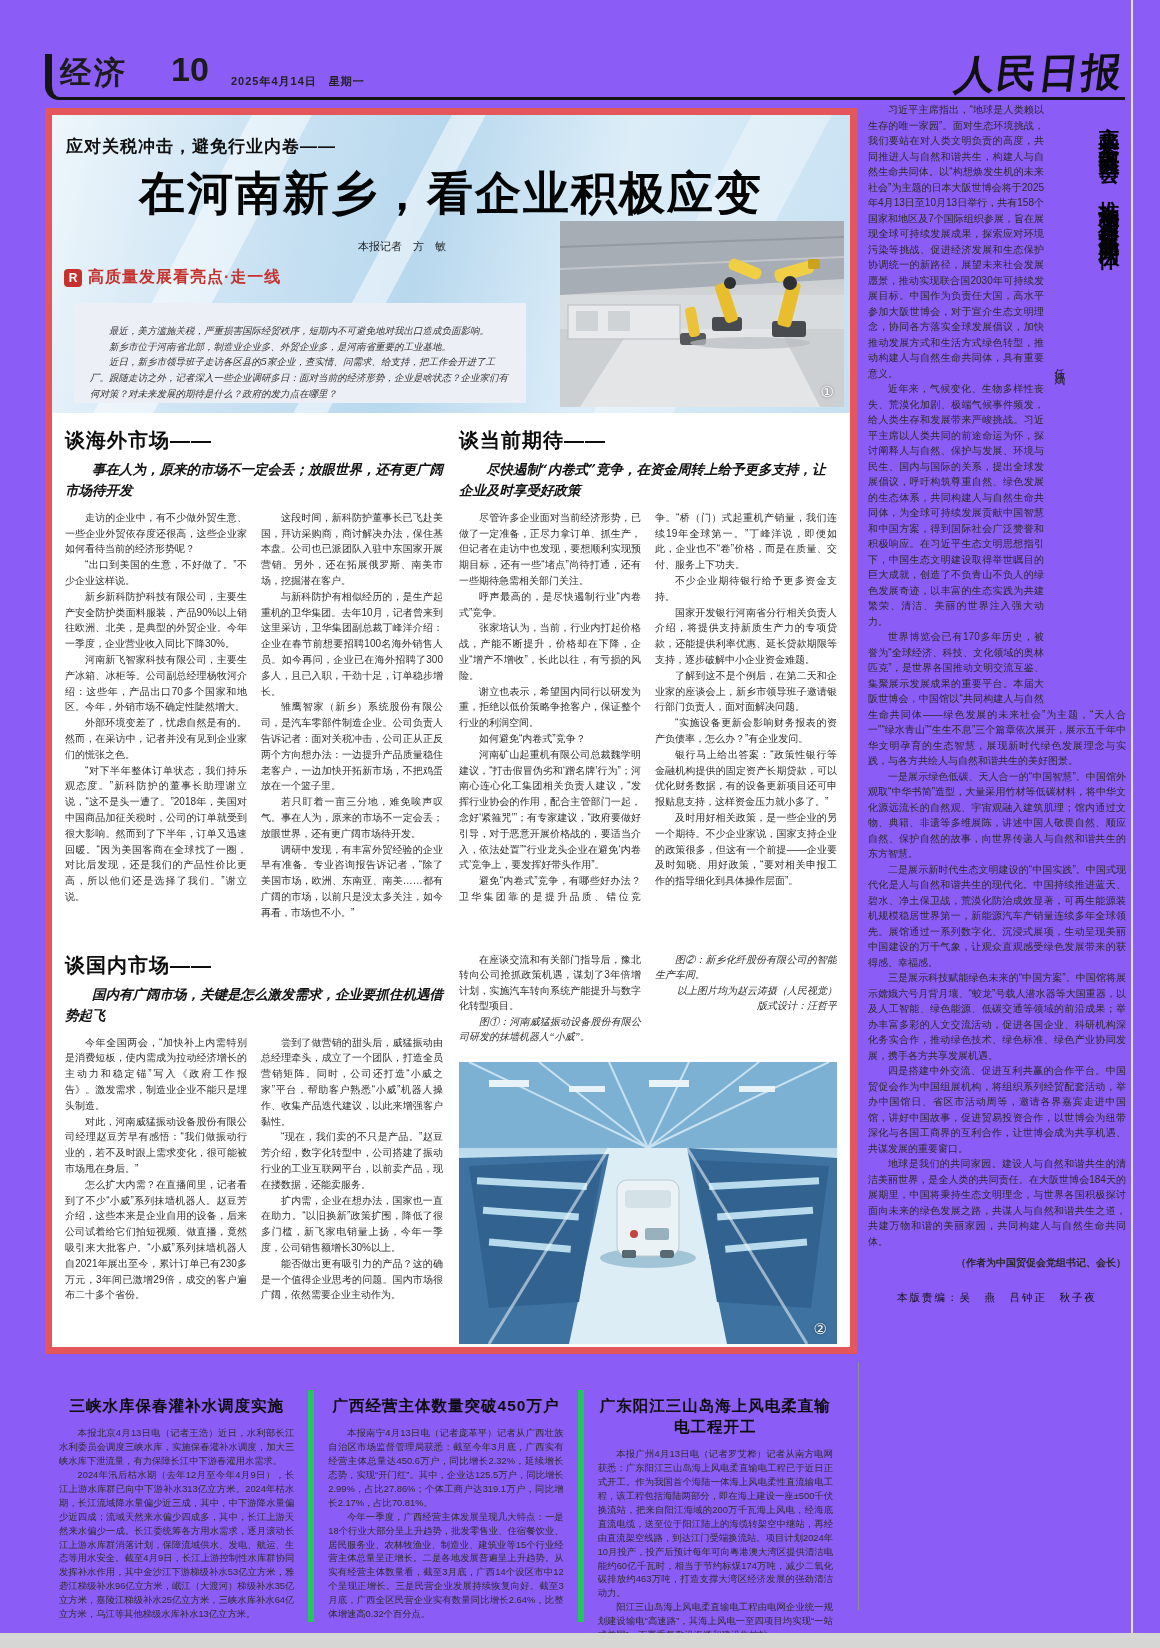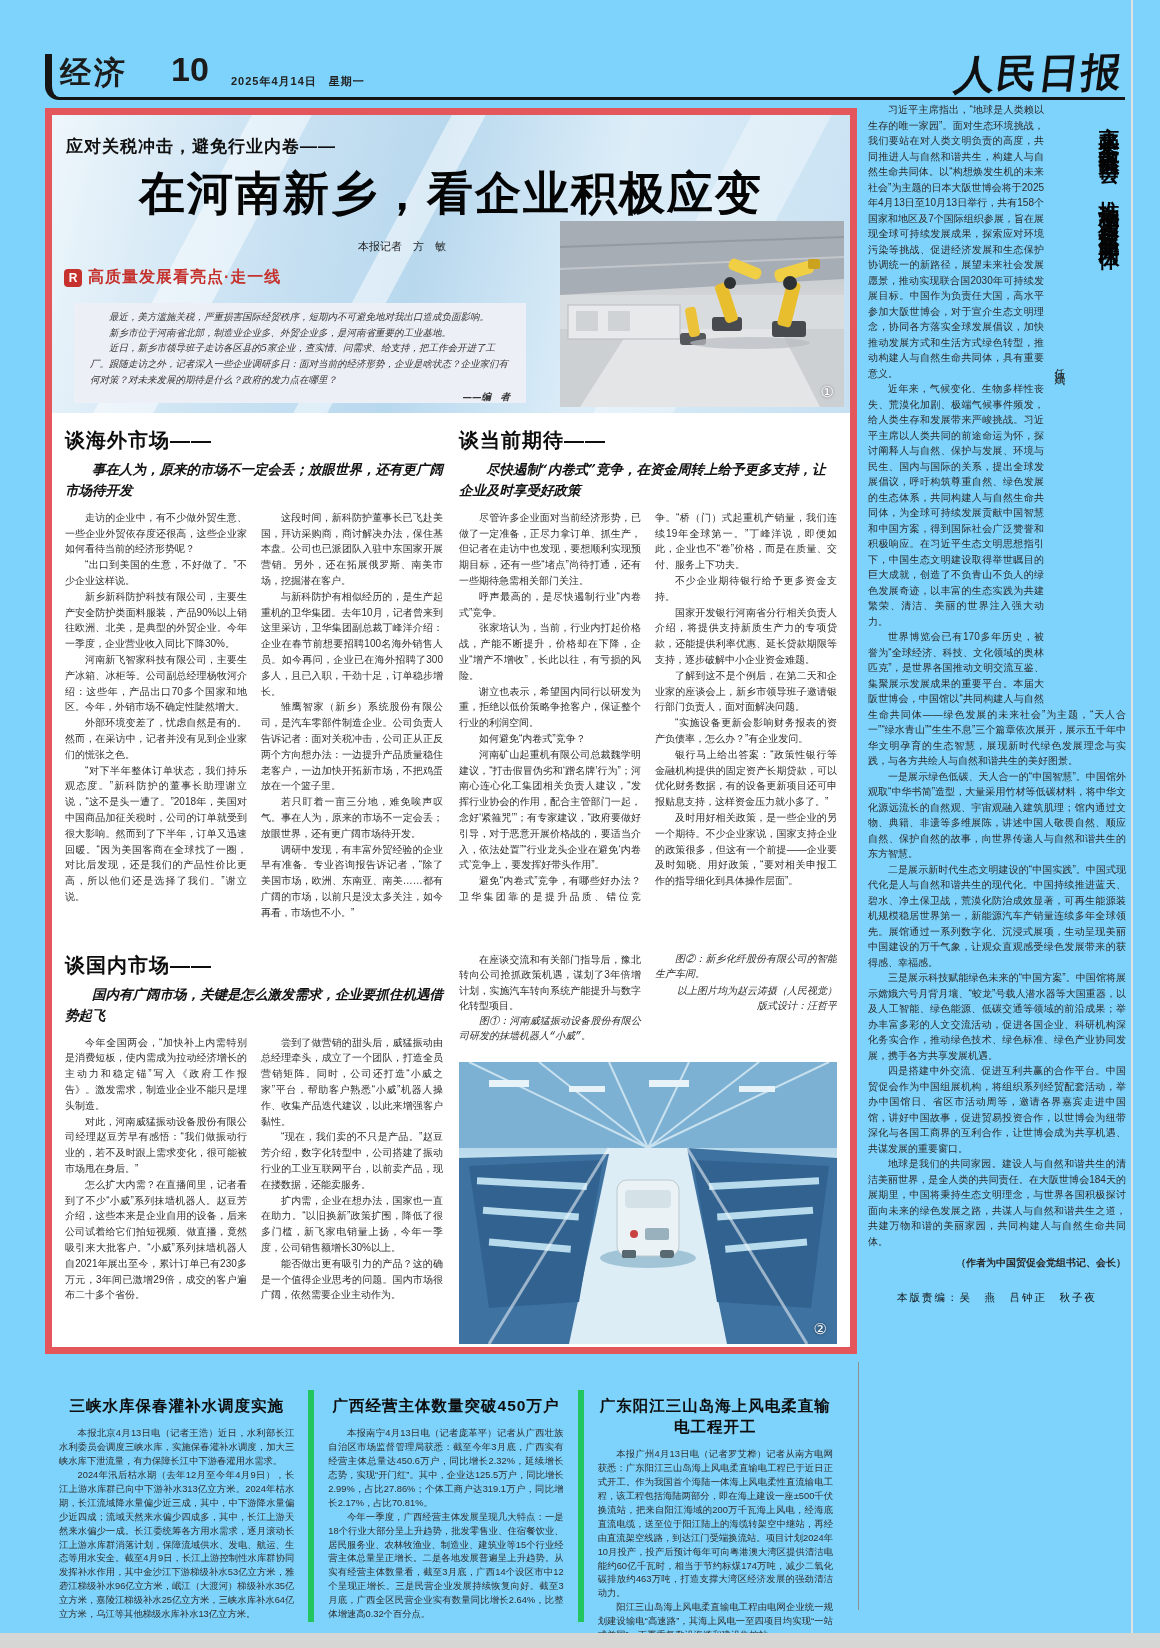--- a/index.html
+++ b/index.html
@@ -1,18 +1,18 @@
 <!DOCTYPE html>
 <html><head>
 <meta charset="utf-8">
 <style>
   * { box-sizing: border-box; margin: 0; padding: 0; }
   html,body { background:#e9e9e7; }
   body { font-family:"Liberation Sans", sans-serif; color:#1c1c1c; }
-  .sheet { position:relative; width:1160px; height:1648px; background:#7dd3fc; margin:0 auto; overflow:hidden; }
+  .sheet { position:relative; width:1160px; height:1648px; background:#8b5cf6; margin:0 auto; overflow:hidden; }
 
   
   .header { position:absolute; left:45px; top:50px; width:1080px; height:52px; }
   .header-rule { position:absolute; left:0; top:4px; width:100%; height:46px;
       border-left:7px solid #151515; border-bottom:3px solid #151515; border-bottom-left-radius:14px; }
   .sec-name { position:absolute; left:15px; top:2px; font-size:31px; font-weight:bold; letter-spacing:3px; }
   .page-num { position:absolute; left:126px; top:0px; font-size:34px; font-weight:bold; }
   .pub-date { position:absolute; left:186px; top:24px; font-size:11px; font-weight:bold; color:#222; letter-spacing:1px; }
   .masthead { position:absolute; right:2px; top:-4px; font-family:"DejaVu Serif", serif;
       font-size:40px; font-weight:bold; color:#101010; transform:skewX(-8deg) rotate(-1deg); letter-spacing:2px; }
@@ -28,21 +28,21 @@
   .kicker { position:absolute; left:14px; top:20px; font-size:17px; font-weight:bold; letter-spacing:1px; color:#101010; }
   .headline { position:absolute; left:0; top:48px; width:100%; text-align:center;
       font-size:46px; font-weight:900; letter-spacing:2px; color:#050505; }
   .byline { position:absolute; left:90px; top:124px; width:520px; text-align:center;
       font-size:11px; color:#222; font-family:"DejaVu Serif", serif; }
   .badge { position:absolute; left:12px; top:152px; display:flex; align-items:center; gap:6px; }
   .badge-icon { display:inline-flex; align-items:center; justify-content:center; width:18px; height:18px;
       background:#c5322d; color:#fff; border-radius:4px; font-size:12px; font-weight:bold; }
   .badge-label { color:#c5322d; font-size:16px; font-weight:bold; letter-spacing:1px; }
   .note-box { position:absolute; left:22px; top:188px; width:452px; height:100px; background:#ecf0f6;
-      padding:6px 16px 8px; font-family:"DejaVu Serif", serif; font-style:italic;
+      padding:20px 16px 8px; font-family:"DejaVu Serif", serif; font-style:italic;
       font-size:9.5px; line-height:1.65; color:#333; overflow:hidden; }
   .note-box p { text-indent:2em; }
   .note-sig { text-align:right; font-weight:bold; margin-top:2px; }
   .photo1 { position:absolute; left:508px; top:106px; width:284px; height:186px; }
   .photo-marker { position:absolute; color:#fff; font-size:15px; text-shadow:0 0 3px rgba(0,0,0,.6); }
 
   
   .grid { position:absolute; left:13px; top:312px; width:772px; }
   .row { display:flex; gap:16px; }
   .sect { width:378px; }
@@ -52,21 +52,21 @@
   .sec-body { column-count:2; column-gap:14px; overflow:hidden;
       font-size:10px; line-height:1.58; text-align:justify; color:#2e2e2e; }
   .sec-body p { text-indent:2em; }
   .bodyA, .bodyB { height:438px; }
   .bodyC { height:300px; }
   .row2 { margin-top:4px; }
   .right-stack { width:378px; }
   .cont { column-count:2; column-gap:14px; height:104px; overflow:hidden;
       font-size:10px; line-height:1.55; text-align:justify; color:#2e2e2e; }
   .cont p { text-indent:2em; }
-  .cont .cap { font-family:Liberation Mono, monospace; font-style:italic; }
+  .cont .cap { font-family:Liberation Serif, serif; font-style:italic; }
   .cont .credit, .cont .design { font-family:"DejaVu Serif", serif; font-style:italic; text-align:right; text-indent:0; }
   .photo2 { position:relative; width:378px; height:282px; margin-top:6px; }
 
   
   .opinion { position:absolute; left:868px; top:102px; width:258px; height:1500px;
       font-size:10px; line-height:1.55; text-align:justify; color:#2b2b2b; }
   .op-head { float:right; width:82px; height:594px; position:relative; }
   .vtitle { position:absolute; top:8px; right:4px; writing-mode:vertical-rl;
       font-size:21px; font-weight:bold; line-height:1.25; letter-spacing:4px; color:#050505; }
   .vtitle .t2 { margin-top:24px; }

